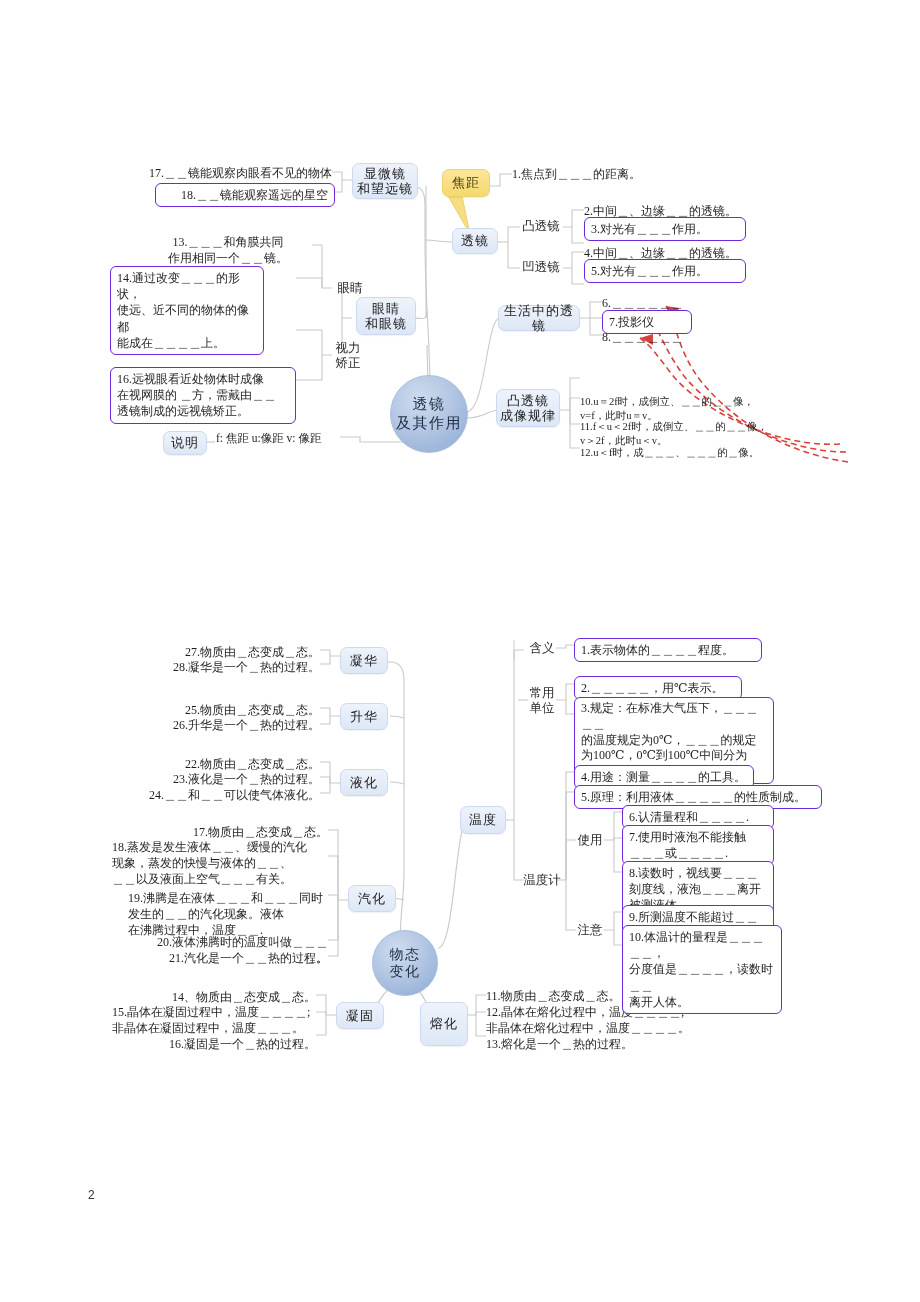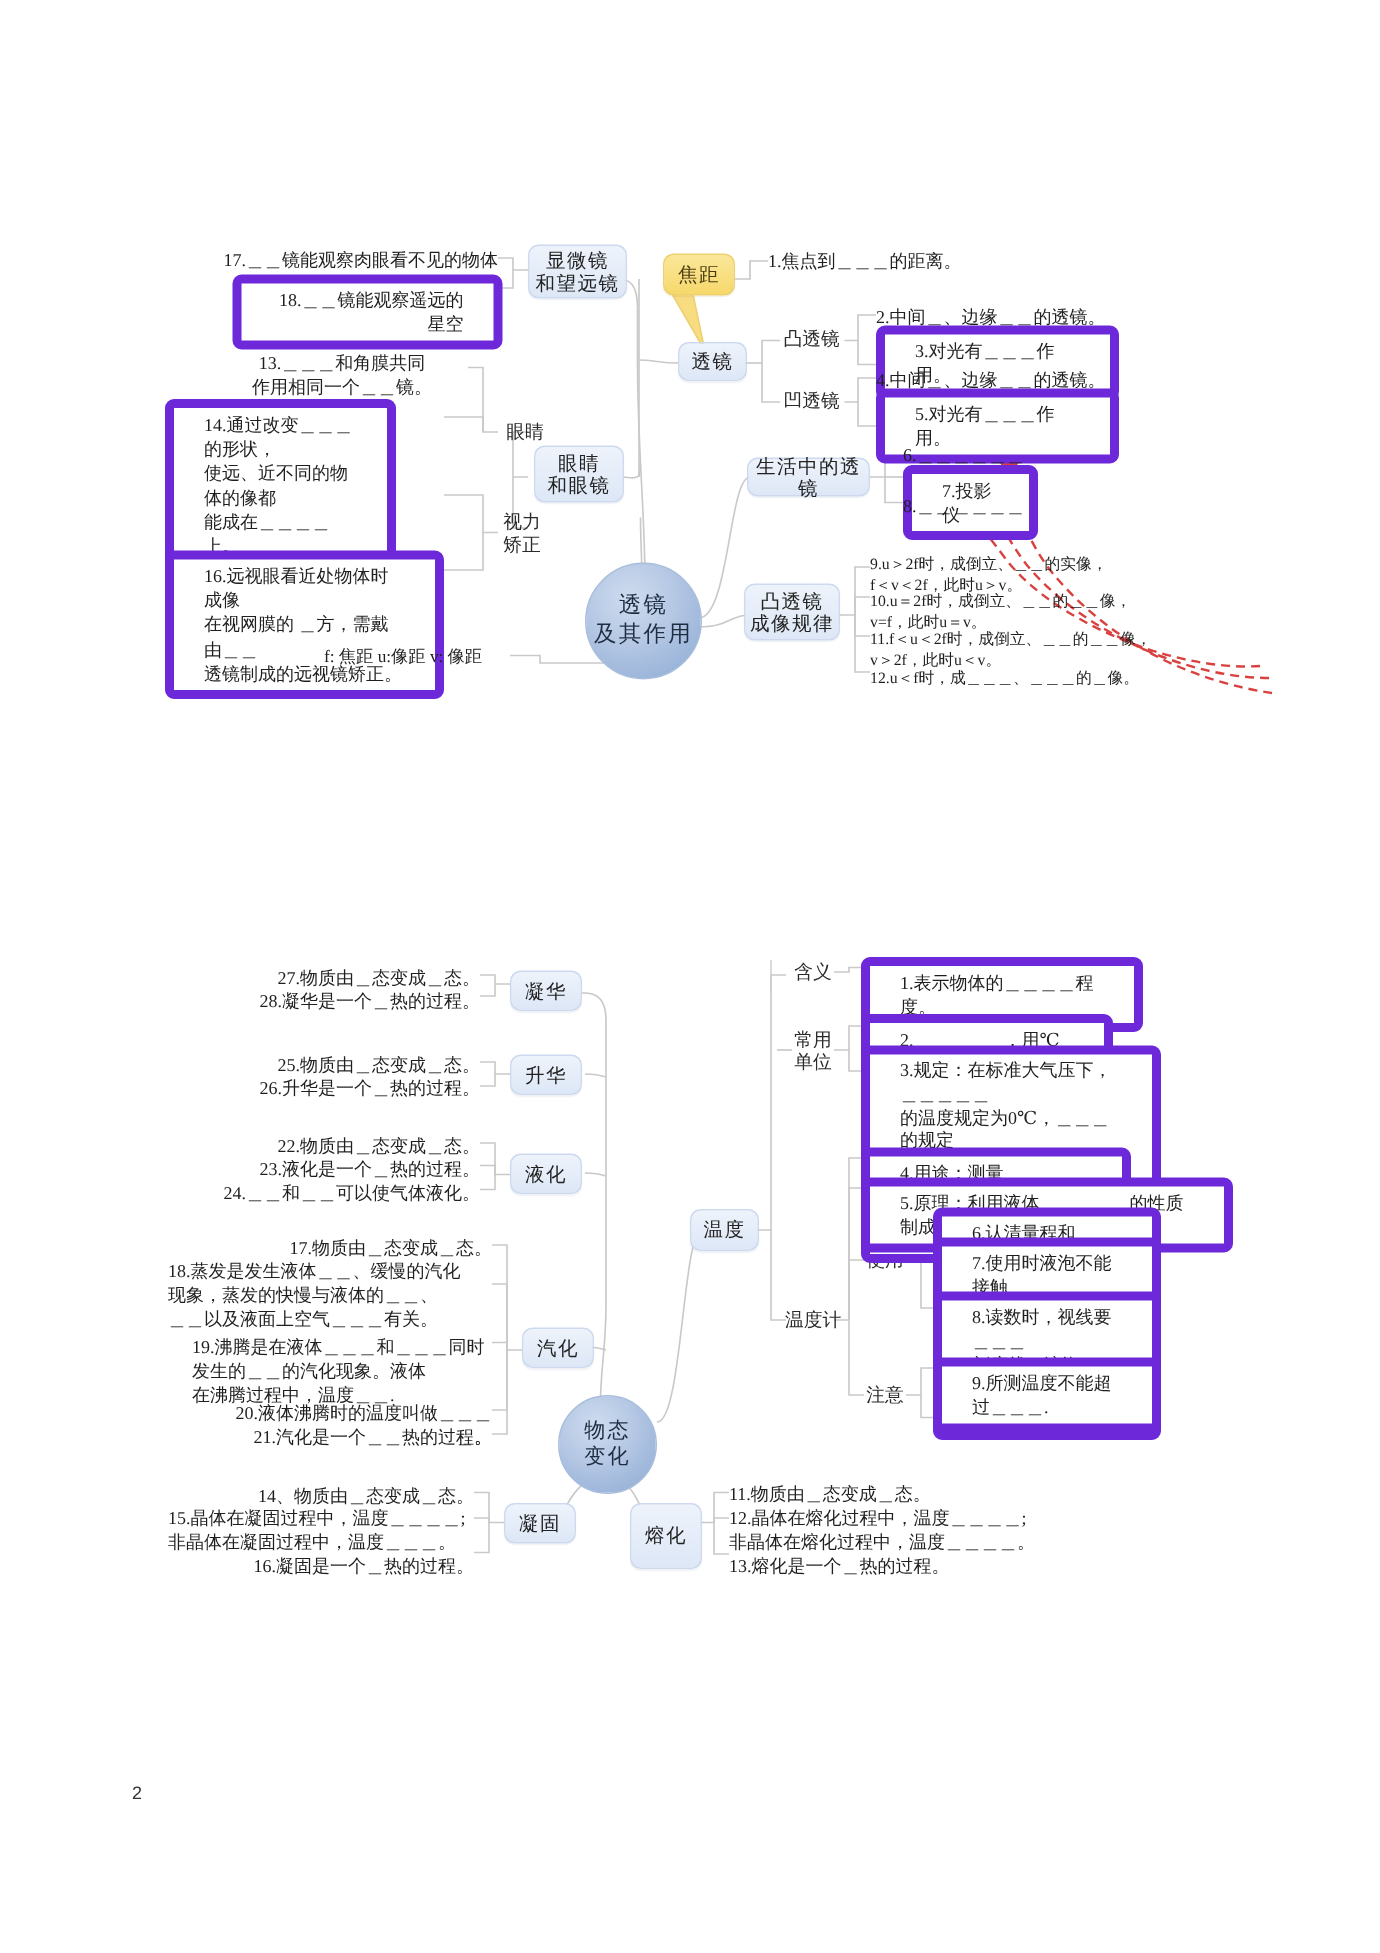--- a/index.html
+++ b/index.html
@@ -43,22 +43,22 @@
   .plainlabel{
     position:absolute;font-size:12.5px;line-height:1.2;color:#2a2a2a;
     text-align:center;white-space:pre-line;
   }
   
   .leaf{
     position:absolute;font-size:12px;line-height:1.35;color:#1f1f1f;
     white-space:pre-line;box-sizing:border-box;
   }
   .leaf.boxed{
-    border:6px solid #6d28d9;border-radius:6px;background:#fff;
-    padding:3px 20px;
+    border:1px solid #6d28d9;border-radius:6px;background:#fff;
+    padding:3px 6px;
   }
   .leaf.right{text-align:right;}
   .leaf.center{text-align:center;}
   .leaf.left{text-align:left;}
   .pagenum{
     position:absolute;left:88px;top:1188px;font-size:12px;color:#333;
     font-family:"Liberation Sans",sans-serif;
   }
 </style>
 </head>
@@ -248,22 +248,20 @@
 
   <div class="leaf left" style="left:584px;top:203px;width:176px;">2.中间＿、边缘＿＿的透镜。</div>
   <div class="leaf boxed left" style="left:584px;top:217px;width:162px;">3.对光有＿＿＿作用。</div>
   <div class="leaf left" style="left:584px;top:245px;width:176px;">4.中间＿、边缘＿＿的透镜。</div>
   <div class="leaf boxed left" style="left:584px;top:259px;width:162px;font-family:Liberation Serif, serif;">5.对光有＿＿＿作用。</div>
 
   <div class="leaf left" style="left:602px;top:295px;width:120px;">6.＿＿＿＿＿＿</div>
   <div class="leaf boxed left" style="left:602px;top:310px;width:90px;">7.投影仪</div>
   <div class="leaf left" style="left:602px;top:329px;width:120px;">8.＿＿＿＿＿＿</div>
 
-  <div class="leaf left" style="left:580px;top:370px;width:250px;font-size:10.5px;line-height:1.3;">9.u＞2f时，成倒立、＿＿的实像，
-  f＜v＜2f，此时u＞v。</div>
   <div class="leaf left" style="left:580px;top:395px;width:250px;font-size:10.5px;line-height:1.3;">10.u＝2f时，成倒立、＿＿的＿＿像，
    v=f，此时u＝v。</div>
   <div class="leaf left" style="left:580px;top:420px;width:250px;font-size:10.5px;line-height:1.3;">11.f＜u＜2f时，成倒立、＿＿的＿＿像，
    v＞2f，此时u＜v。</div>
   <div class="leaf left" style="left:580px;top:446px;width:250px;font-size:10.5px;line-height:1.3;">12.u＜f时，成＿＿＿、＿＿＿的＿像。</div>
 
   <div class="node node-core" style="left:372px;top:930px;width:66px;height:66px;font-size:14px;">物态
 变化</div>
 
   <div class="node node-blue" style="left:340px;top:647px;width:48px;height:27px;">凝华</div>
@@ -320,16 +318,19 @@
   <div class="leaf boxed left" style="left:574px;top:765px;width:180px;">4.用途：测量＿＿＿＿的工具。</div>
   <div class="leaf boxed left" style="left:574px;top:785px;width:248px;">5.原理：利用液体＿＿＿＿＿的性质制成。</div>
 
   <div class="leaf boxed left" style="left:622px;top:805px;width:152px;">6.认清量程和＿＿＿＿.</div>
   <div class="leaf boxed left" style="left:622px;top:825px;width:152px;">7.使用时液泡不能接触
    ＿＿＿或＿＿＿＿.</div>
   <div class="leaf boxed left" style="left:622px;top:861px;width:152px;">8.读数时，视线要＿＿＿
    刻度线，液泡＿＿＿离开
    被测液体。</div>
   <div class="leaf boxed left" style="left:622px;top:905px;width:152px;">9.所测温度不能超过＿＿＿.</div>
+  <div class="leaf boxed left" style="left:622px;top:925px;width:160px;">10.体温计的量程是＿＿＿＿＿，
+   分度值是＿＿＿＿，读数时＿＿
+   离开人体。</div>
 
   <div class="pagenum">2</div>
 
 </div>
 
 </body></html>

